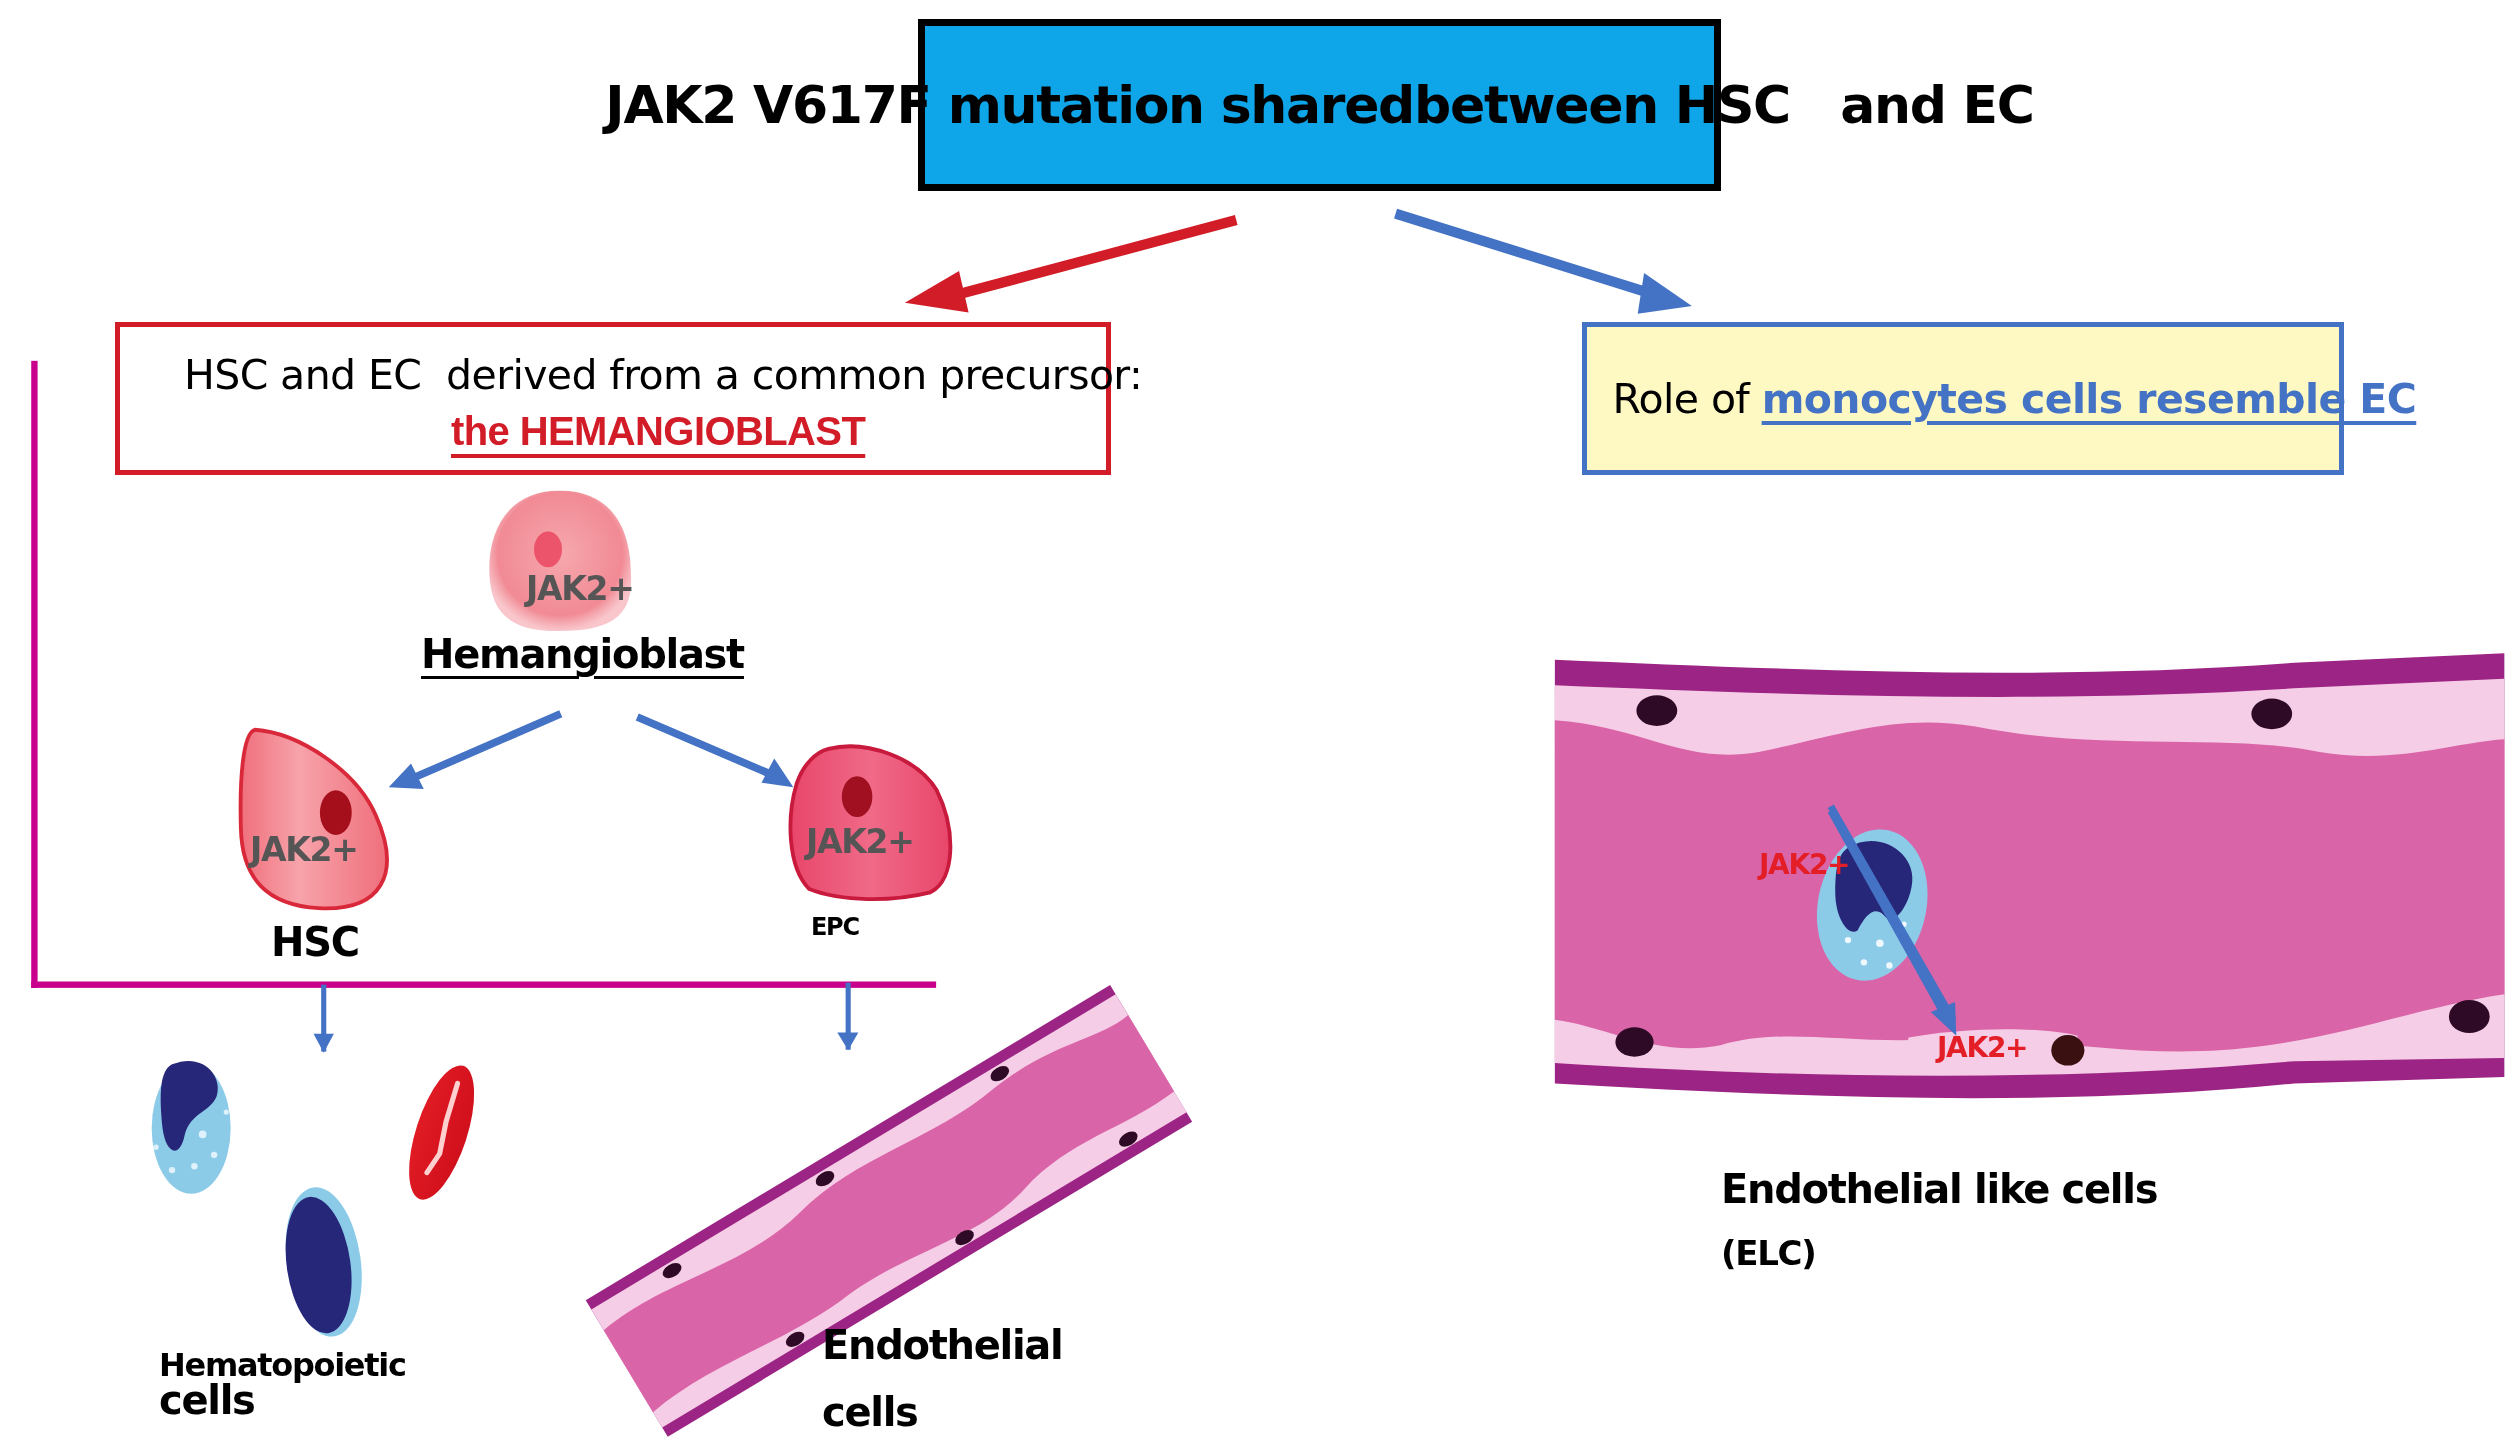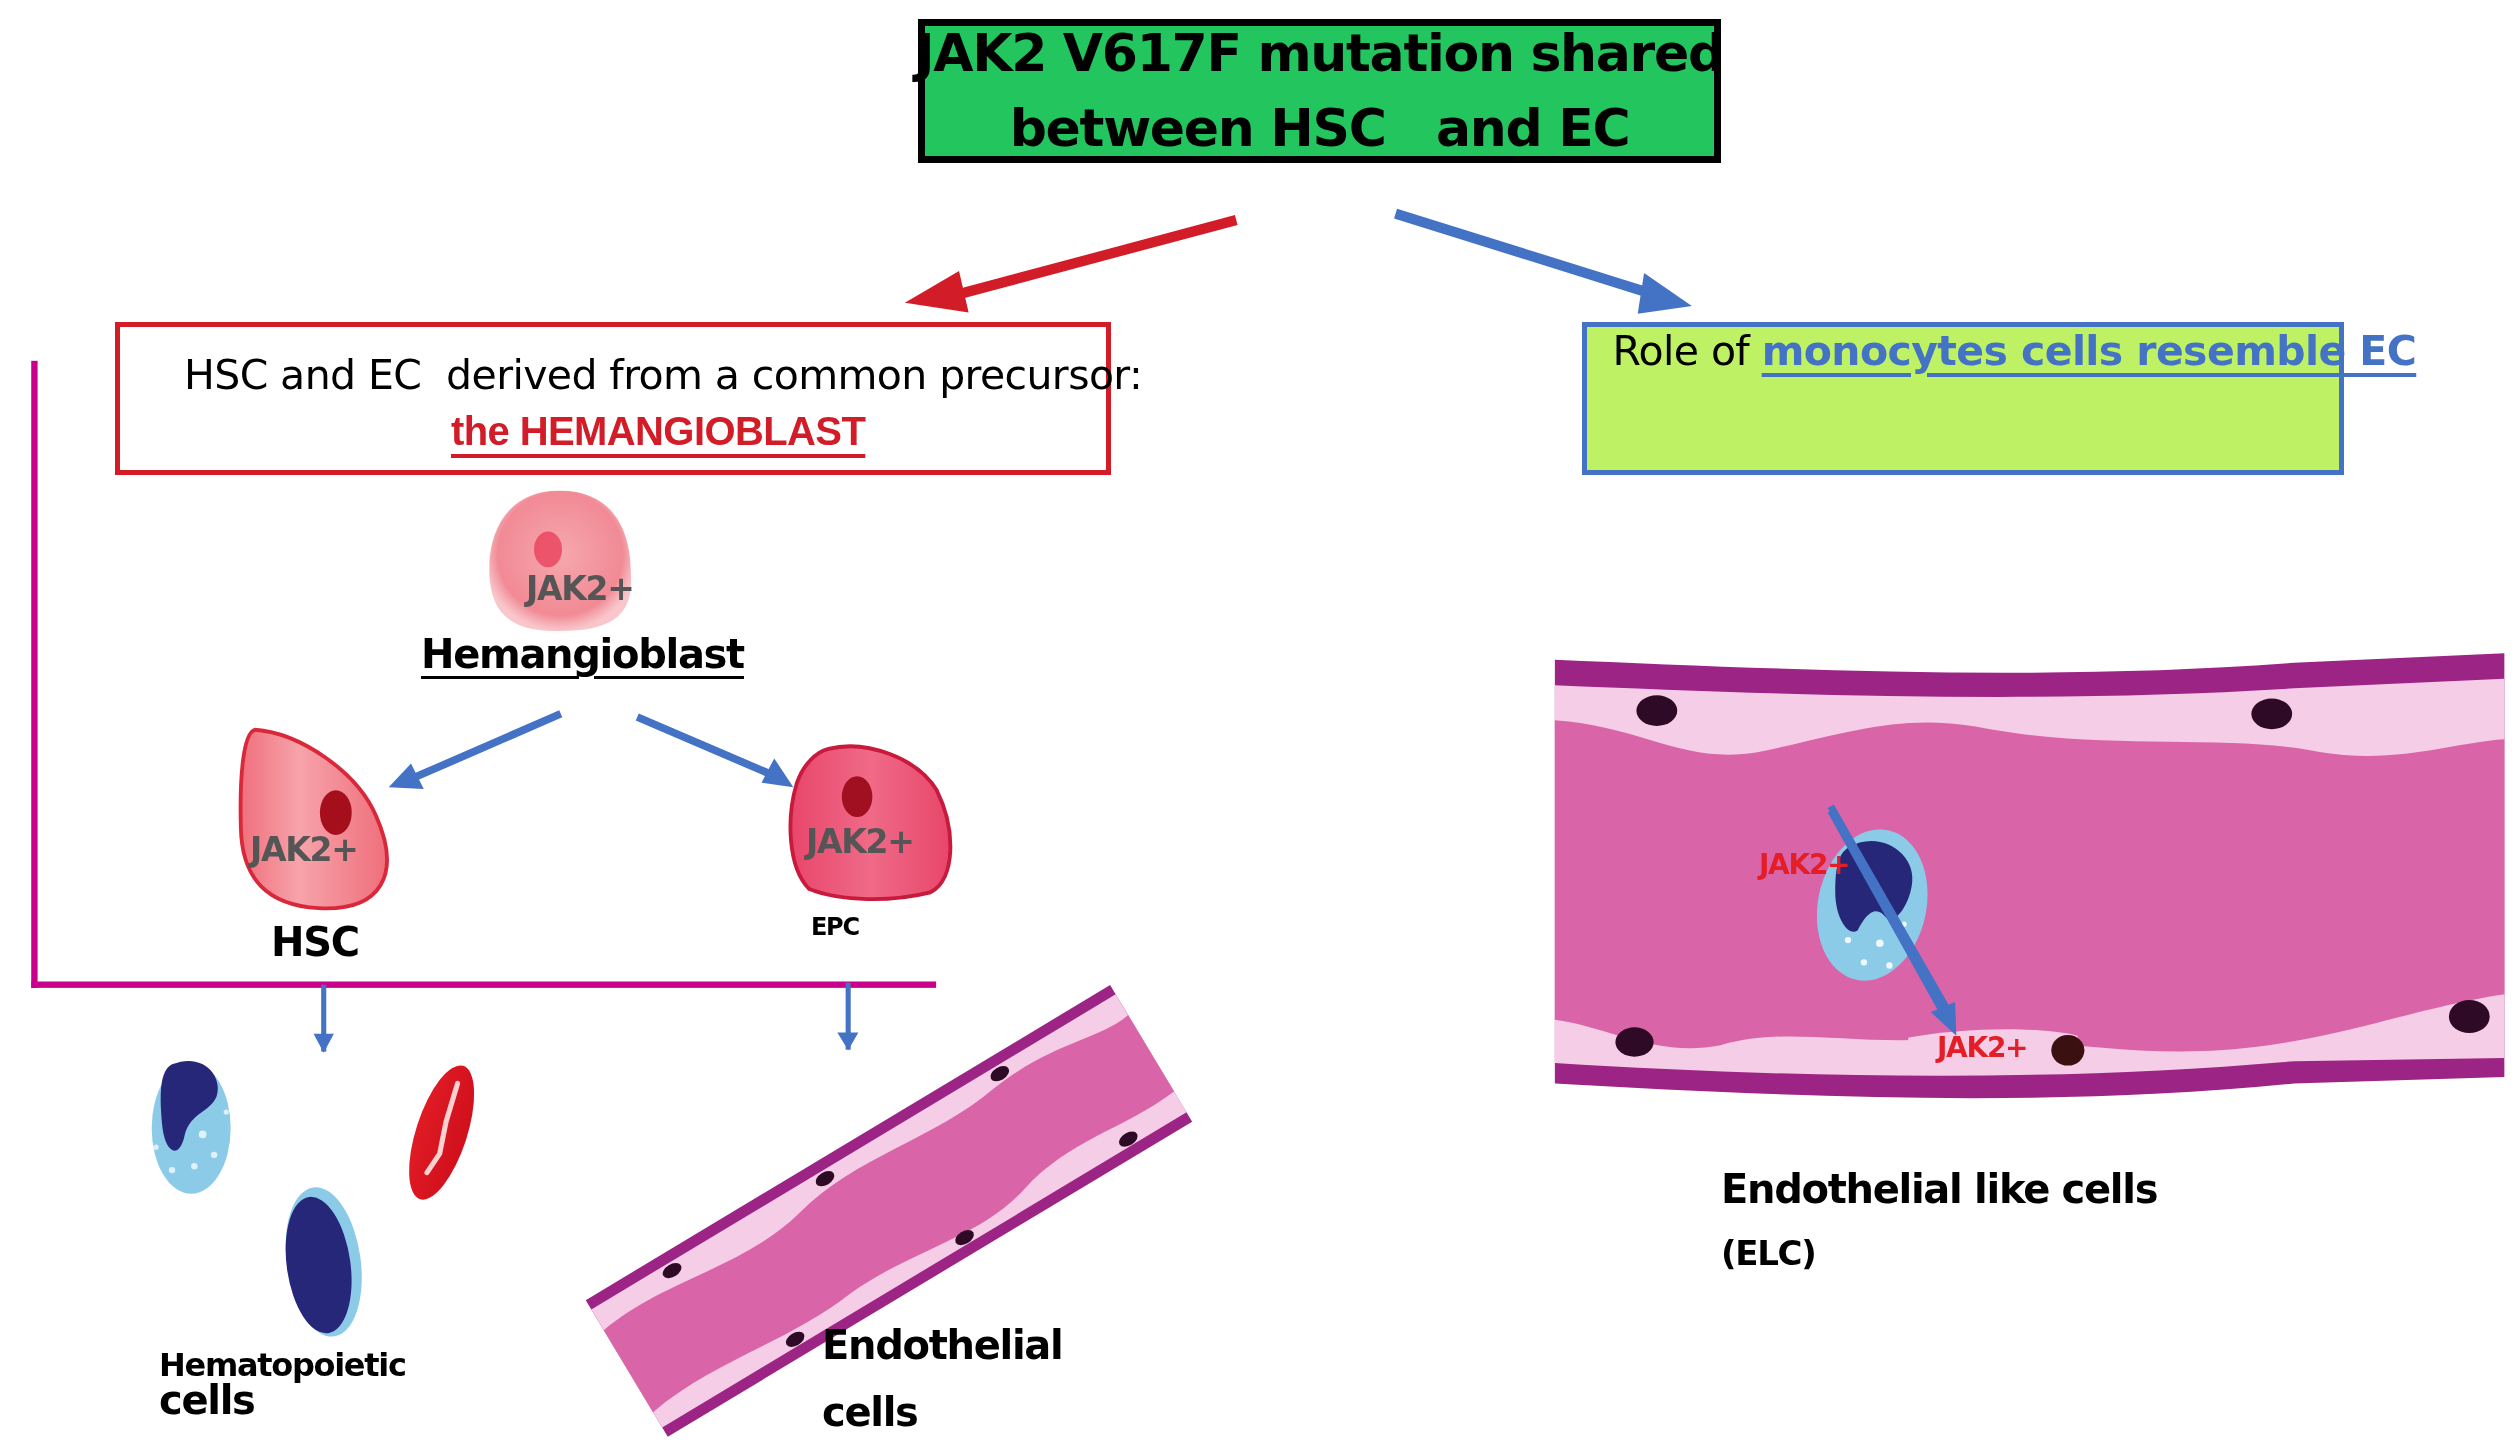--- a/index.html
+++ b/index.html
@@ -1,29 +1,29 @@
 <!DOCTYPE html>
 <html style="font-size:10.2px"><head>
 <meta charset="utf-8">
 <style>
   html, body { margin: 0; padding: 0; background: #ffffff; }
   body { width: 2512px; height: 1450px; position: relative; overflow: hidden;
          font-family: "Liberation Sans", "DejaVu Sans", sans-serif; }
   .abs { position: absolute; }
   #art { position: absolute; left: 0; top: 0; width: 2512px; height: 1450px; }
-  .title-box { left: 918px; top: 19px; width: 803px; height: 144px; border: 7.6px solid #000;
-    box-sizing: border-box; display: flex; flex-direction: column; align-items: center; justify-content: center; background:#22c55e; }
+  .title-box { left: 918px; top: 19px; width: 803px; height: 172px; border: 7.6px solid #000;
+    box-sizing: border-box; display: flex; align-items: center; justify-content: center; background:#0ea5e9; }
   .title-line { font-family: "DejaVu Sans", sans-serif; font-weight: bold; font-size: 52px; line-height: 75px;
     color: #000; letter-spacing: -1.3px; white-space: pre; }
   .red-box { left: 115px; top: 322px; width: 996px; height: 153px; border: 5.7px solid #d21c27; box-sizing: border-box; background:#fff; }
   .red-line1 { left: 64px; top: 24px; font-family: "DejaVu Sans", sans-serif; font-size: 41px; color:#000; letter-spacing:-0.6px; white-space: pre; }
   .red-line2 { left: 331px; top: 82px; font-family: "Liberation Sans", sans-serif; font-weight: bold; font-size: 40px; color:#d21c27;
     text-decoration: underline; text-decoration-thickness: 3.8px; text-underline-offset: 9px; letter-spacing: -0.6px; }
-  .blue-box { left: 1582px; top: 322px; width: 762px; height: 153px; border: 5.7px solid #4472c4; box-sizing: border-box; background:#bef264;
-    display:flex; align-items:flex-start; padding-left: 25.5px; }
+  .blue-box { left: 1582px; top: 322px; width: 762px; height: 153px; border: 5.7px solid #4472c4; box-sizing: border-box; background:#fef9c3;
+    display:flex; align-items:center; padding-left: 25.5px; }
   .blue-text { font-family: "DejaVu Sans", sans-serif; font-size: 41px; color:#000; letter-spacing:-0.6px; white-space: pre; }
   .blue-link { font-weight: bold; color:#4472c4; text-decoration: underline; text-decoration-thickness: 3.8px; text-underline-offset: 7.6px; }
   .label { font-family: "DejaVu Sans", sans-serif; font-weight: bold; color:#000; letter-spacing:-1.3px; white-space: pre; text-align:left; }
   .cell-tag { font-family: "DejaVu Sans", sans-serif; font-weight: bold; color:#555; letter-spacing:-1.3px; }
 </style>
 </head>
 <body>
 
 <svg id="art" viewBox="0 0 3942 2275" xmlns="http://www.w3.org/2000/svg">
   <defs>

